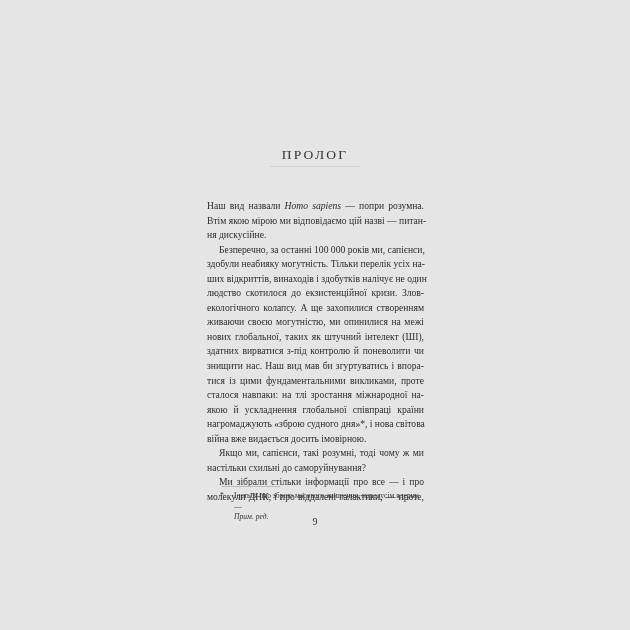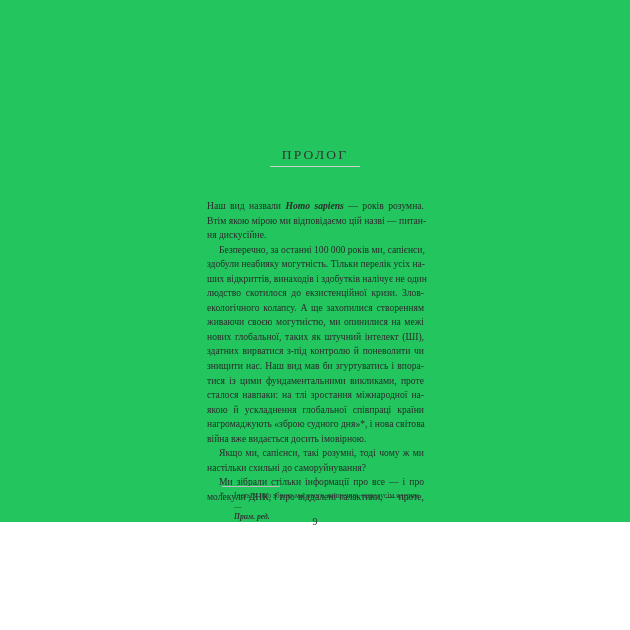--- a/index.html
+++ b/index.html
@@ -1,43 +1,43 @@
 <!DOCTYPE html>
 <html><head>
   <meta charset="utf-8">
   <style>
     html, body { margin: 0; padding: 0; background: #ffffff; }
     body { width: 630px; height: 630px; position: relative; overflow: hidden;
       font-family: "Liberation Serif", "DejaVu Serif", serif; color: #2a2a2a; }
-    .page { position: absolute; left: 0; top: 0; width: 630px; height: 522px; background: #22c55e; }
+    .page { position: absolute; left: 0; top: 0; width: 630px; height: 630px; background: #e5e5e5; }
     .title { position: absolute; left: 0; width: 630px; top: 147px; text-align: center;
       font-size: 13.5px; letter-spacing: 2.2px; color: #333; }
     .title-rule { position: absolute; left: 270px; width: 90px; top: 166px; height: 1px; background: #d0d0d0; }
     .body-text { position: absolute; left: 207px; top: 199px; width: 217px;
       font-size: 9.6px; line-height: 14.55px; color: #2b2b2b; }
     .line { display: block; white-space: nowrap; text-align-last: justify; text-align: justify; }
     .line.last { text-align-last: left; }
     .line.indent { padding-left: 12px; }
-    em { font-style: italic; font-weight: bold; }
+    em { font-style: italic; }
     .fn-rule { position: absolute; left: 222px; width: 58px; top: 486px; height: 1px; background: #bbb; }
     .footnote { position: absolute; left: 220px; top: 491px; width: 205px; font-size: 7.6px; line-height: 10.5px; color: #333; }
     .fn-mark { position: absolute; left: 0; top: 0; }
     .fn-text { display: block; padding-left: 14px; }
     .page-num { position: absolute; left: 0; width: 630px; top: 516px; text-align: center; font-size: 10px; color: #333; }
   </style>
 </head>
 <body>
 
 <div class="page">
   <div class="title">ПРОЛОГ</div>
   <div class="title-rule"></div>
 
   <div class="body-text">
 
-    <span class="line"><span>Наш вид назвали </span><em>Homo sapiens</em><span> — років розумна.</span></span>
+    <span class="line"><span>Наш вид назвали </span><em>Homo sapiens</em><span> — попри розумна.</span></span>
     <span class="line">Втім якою мірою ми відповідаємо цій назві — питан-</span>
     <span class="line last">ня дискусійне.</span>
 
     <span class="line indent">Безперечно, за останні 100 000 років ми, сапієнси,</span>
     <span class="line">здобули неабияку могутність. Тільки перелік усіх на-</span>
     <span class="line">ших відкриттів, винаходів і здобутків налічує не один</span>
     <span class="line">людство скотилося до екзистенційної кризи. Злов-</span>
     <span class="line">екологічного колапсу. А ще захопилися створенням</span>
     <span class="line">живаючи своєю могутністю, ми опинилися на межі</span>
     <span class="line">нових глобальної, таких як штучний інтелект (ШІ),</span>

